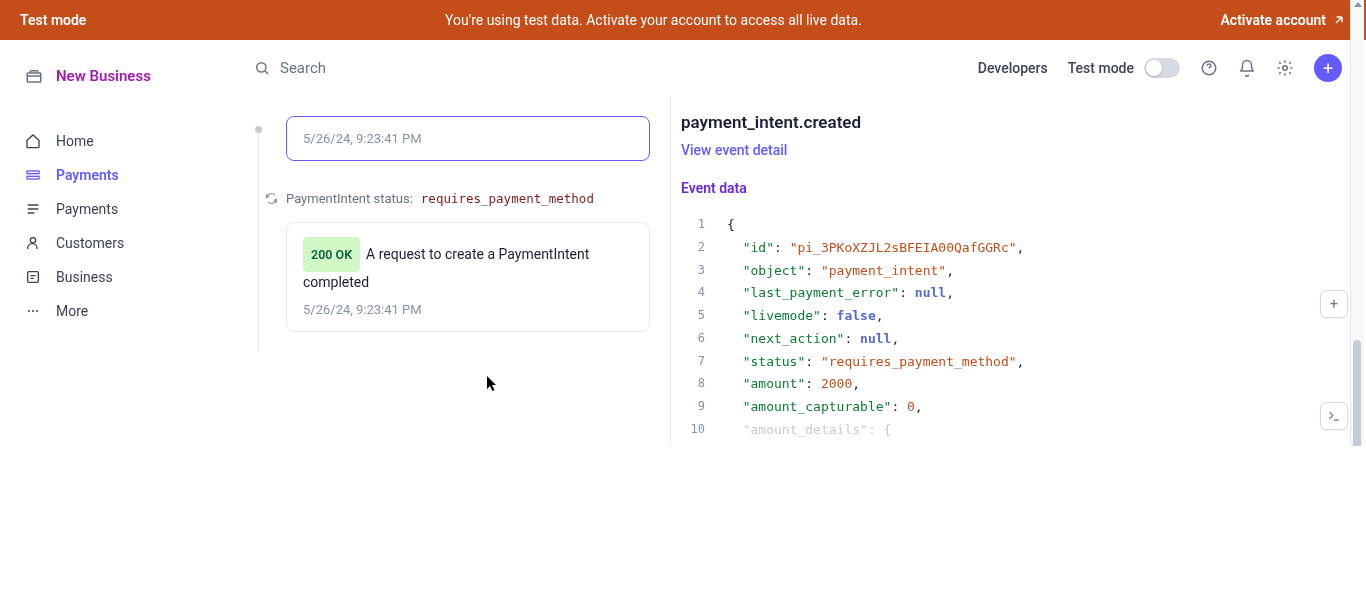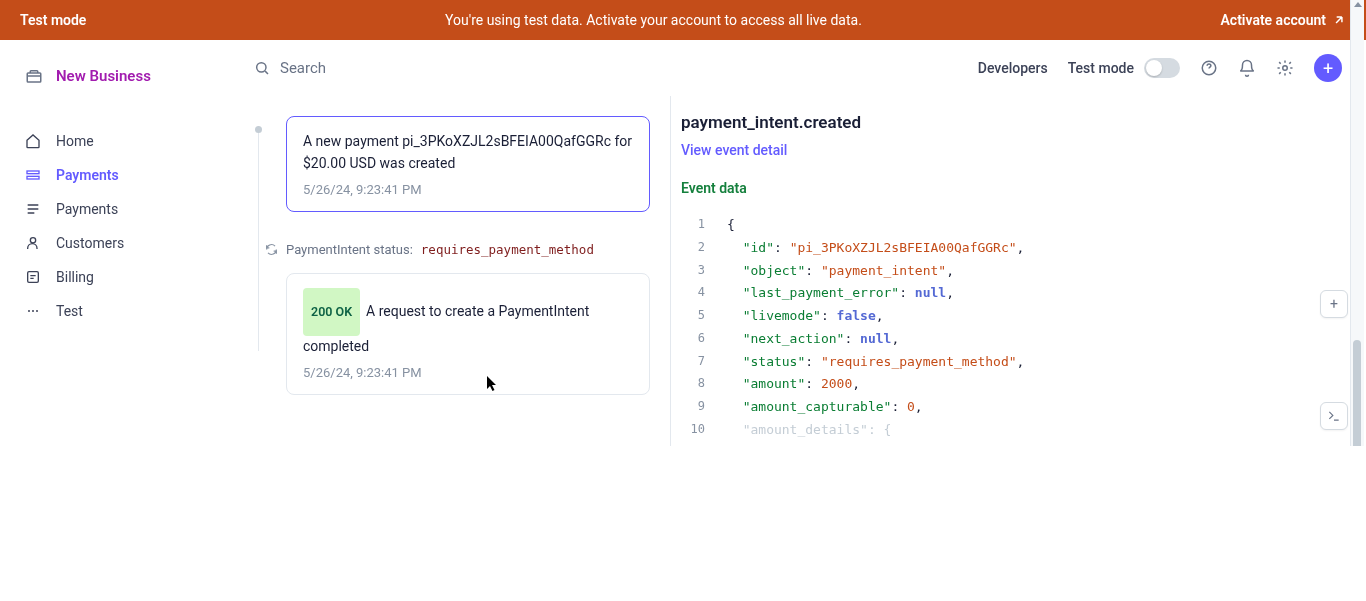--- a/index.html
+++ b/index.html
@@ -46,29 +46,29 @@
     .event-card { margin-left: 36px; border: 1.5px solid #635bff; border-radius: 8px; padding: 14px 16px; margin-bottom: 16px; background: #fff; cursor: pointer; }
     .event-card.secondary { border: 1px solid #e3e8ee; cursor: default; }
     .event-title { font-size: 14px; color: #1a1f36; line-height: 1.55; margin-bottom: 8px; }
     .event-time { font-size: 13px; color: #8792a2; }
     
     .status-row { margin-left: 14px; display: flex; align-items: center; gap: 8px; font-size: 13px; padding: 14px 0 16px; color: #697386; }
     .status-icon { width: 14px; height: 14px; display: flex; align-items: center; justify-content: center; color: #8792a2; }
     .status-label { color: #697386; }
     .status-value { font-family: ui-monospace, "SF Mono", Menlo, Consolas, monospace; font-size: 12.5px; color: #7f1d1d; }
     
-    .badge { display: inline-block; background: #d1f7c4; color: #0e6245; padding: 14px 8px; border-radius: 4px; font-size: 12.5px; font-weight: 600; margin-right: 6px; }
+    .badge { display: inline-block; background: #d1f7c4; color: #0e6245; padding: 8px 8px; border-radius: 4px; font-size: 12.5px; font-weight: 600; margin-right: 6px; }
     .event-complex { display: block; }
     
     .divider-vert { width: 1px; background: #e3e8ee; margin: 0 10px 100px 20px; }
     
     .detail { flex: 1; padding: 16px 20px 20px 0; overflow: hidden; }
     .detail-title { font-size: 17px; font-weight: 600; color: #1a1f36; margin-bottom: 10px; }
     .detail-link { color: #635bff; font-size: 14px; font-weight: 500; cursor: pointer; display: block; margin-bottom: 22px; }
-    .detail-section { font-size: 14px; font-weight: 600; margin-bottom: 18px; color: #15803d; }
+    .detail-section { font-size: 14px; font-weight: 600; margin-bottom: 18px; color: #6d28d9; }
     
     .code-block { font-family: ui-monospace, "SF Mono", Menlo, Consolas, monospace; font-size: 13px; line-height: 1.75; }
     .code-line { display: flex; }
     .line-num { width: 46px; text-align: right; color: #8792a2; padding-right: 22px; font-size: 12px; user-select: none; }
     .code-content { color: #1a1f36; white-space: pre; }
     .tok-key { color: #0a7d33; }
     .tok-str { color: #c44d19; }
     .tok-bool { color: #5469d4; font-weight: bold; }
     .tok-num { color: #c44d19; }
     .tok-punc { color: #1a1f36; }
@@ -150,31 +150,31 @@
             </span>
           <span>Customers</span>
         </div>
         <div class="nav-item">
           <span class="nav-icon">
               <svg width="16" height="16" viewBox="0 0 24 24" fill="none" stroke="currentColor" stroke-width="2">
                 <rect x="4" y="4" width="16" height="16" rx="2"></rect>
                 <path d="M8 10h8M8 14h5"></path>
               </svg>
             </span>
-          <span>Billing</span>
+          <span>Business</span>
         </div>
         <div class="nav-item">
           <span class="nav-icon">
               <svg width="16" height="16" viewBox="0 0 24 24" fill="currentColor">
                 <circle cx="6" cy="12" r="1.5"></circle>
                 <circle cx="12" cy="12" r="1.5"></circle>
                 <circle cx="18" cy="12" r="1.5"></circle>
               </svg>
             </span>
-          <span>Test</span>
+          <span>More</span>
         </div>
       </div>
     </div>
 
     <div class="content">
       <div class="topbar">
         <div class="search">
           <svg width="16" height="16" viewBox="0 0 24 24" fill="none" stroke="#697386" stroke-width="2.2">
               <circle cx="11" cy="11" r="7"></circle>
               <path d="M21 21l-4.3-4.3"></path>
@@ -209,21 +209,20 @@
           </div>
         </div>
       </div>
 
       <div class="panels">
         <div class="timeline">
           <div class="timeline-line"></div>
           <div class="timeline-dot" style="top:30px"></div>
 
           <div class="event-card">
-            <div class="event-title">A new payment pi_3PKoXZJL2sBFEIA00QafGGRc for $20.00 USD was created</div>
             <div class="event-time">5/26/24, 9:23:41 PM</div>
           </div>
 
           <div class="status-row">
             <span class="status-icon">
                 <svg width="13" height="13" viewBox="0 0 24 24" fill="none" stroke="currentColor" stroke-width="2.2">
                   <path d="M21 12a9 9 0 01-15.5 6.3M3 12a9 9 0 0115.5-6.3M3 4v5h5M21 20v-5h-5"></path>
                 </svg>
               </span>
             <span class="status-label">PaymentIntent status:</span>

